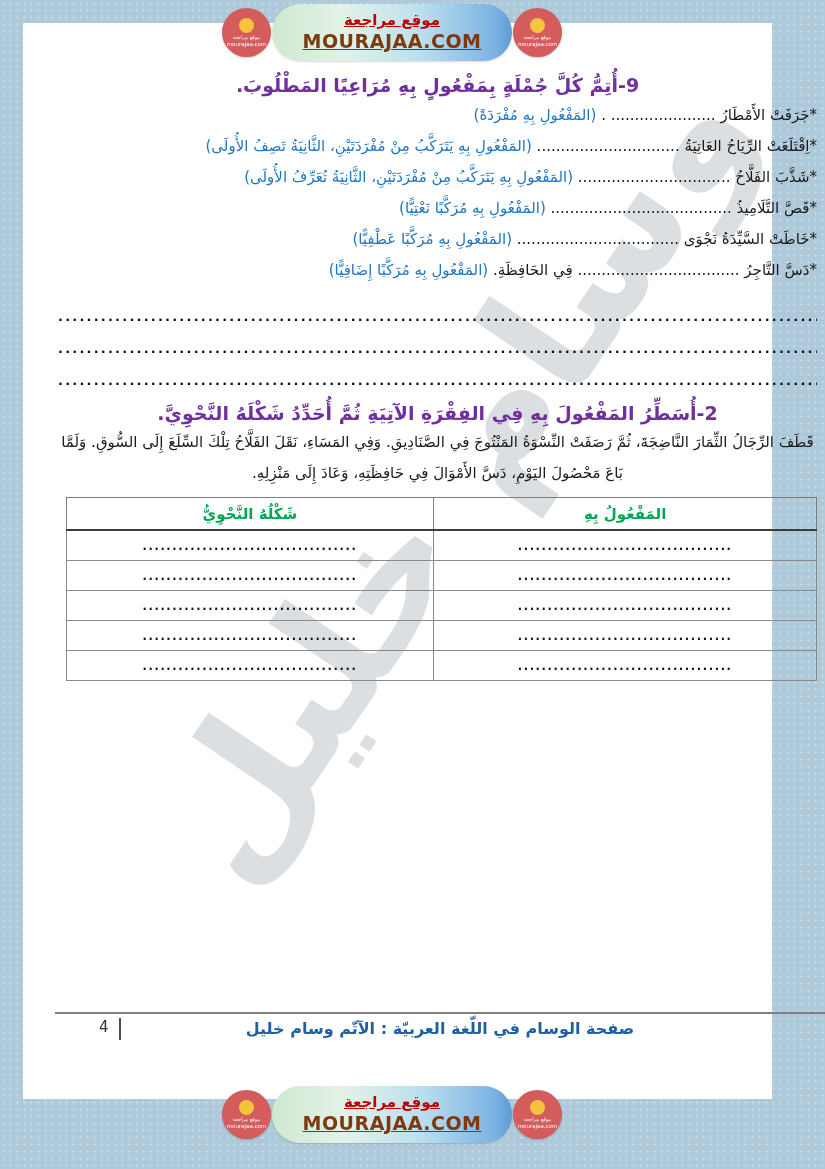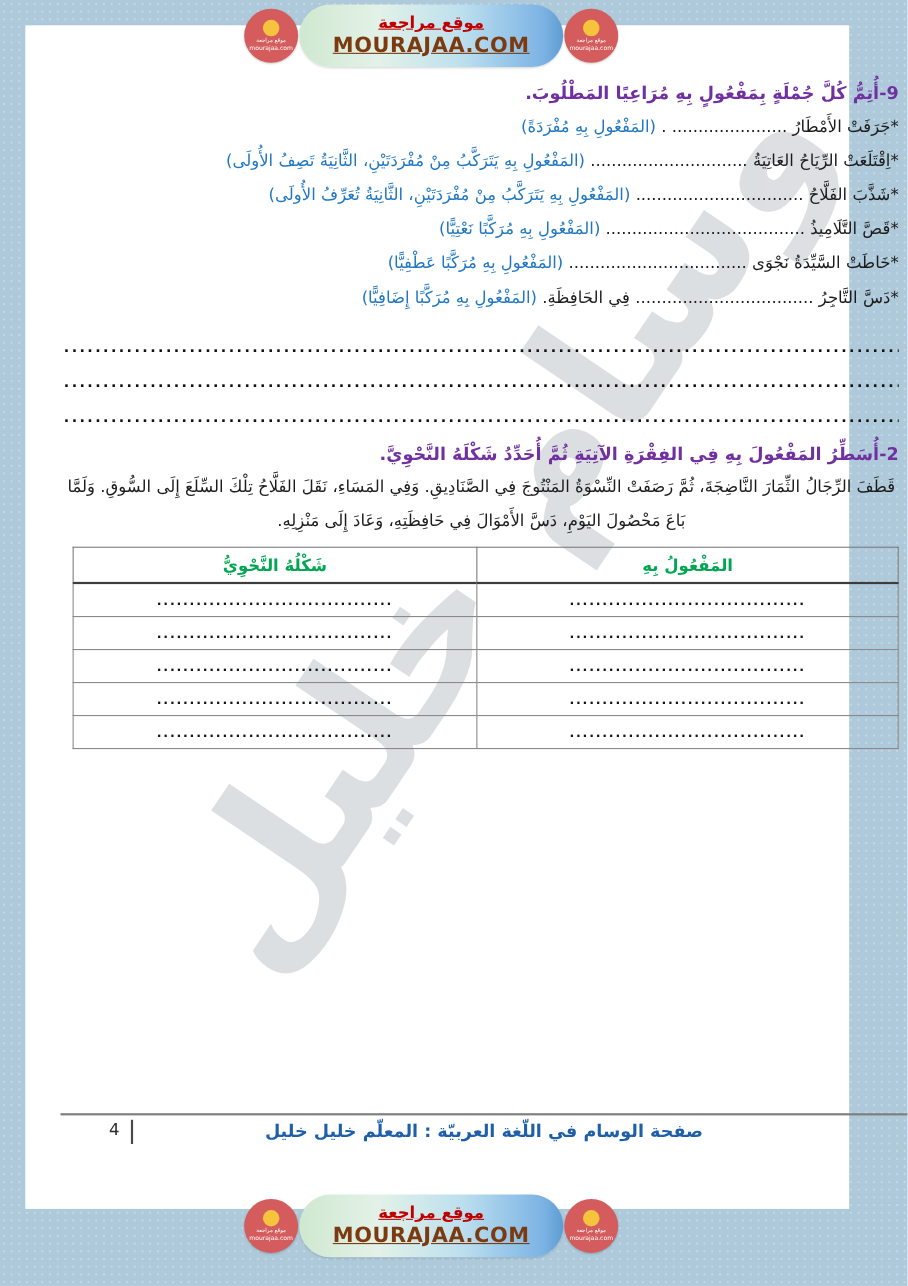--- a/index.html
+++ b/index.html
@@ -33,21 +33,21 @@
   .logo-t1{font-size:5px;line-height:1.1;}
   .logo-t2{font-size:5.5px;line-height:1.1;}
   
   .watermark{
     position:absolute;left:30px;top:455px;width:740px;text-align:center;z-index:2;
     font-size:168px;font-weight:bold;color:#8f969e;opacity:.30;white-space:nowrap;
     transform:rotate(-56deg);pointer-events:none;
   }
   
   .content{position:absolute;right:8px;left:58px;top:70px;direction:rtl;text-align:right;color:#1b1b1b;z-index:3;}
-  .q-title{color:#7030a0;font-weight:bold;font-size:16px;line-height:30px;}
+  .q-title{color:#7030a0;font-weight:bold;font-size:19px;line-height:30px;text-align:center;}
   .q9-items{font-size:15px;line-height:31px;}
   .note{color:#1f76c2;}
   .dots{letter-spacing:.5px;}
   .para{font-size:15px;line-height:29px;}
   .tight{line-height:28px;}
   .answer-line{
     line-height:32px;font-size:13px;font-weight:bold;letter-spacing:2.2px;color:#101010;
     white-space:nowrap;overflow:hidden;direction:ltr;text-align:left;
   }
   .answer-block{margin-top:15px;margin-bottom:2px;}
@@ -177,21 +177,21 @@
         <tr>
           <td>....................................</td>
           <td>....................................</td>
         </tr>
       </tbody>
     </table>
   </div>
 
   <div class="page-footer">
     <div class="pagenum">4</div>
-    <div class="footer-title">صفحة الوسام في اللّغة العربيّة : المعلّم خليل خليل</div>
+    <div class="footer-title">صفحة الوسام في اللّغة العربيّة : الآتّم وسام خليل</div>
   </div>
 
   <div class="brand-group brand-bottom">
     <div class="logo-circle">
       <div class="logo-badge"></div>
       <div class="logo-t1">موقع مراجعة</div>
       <div class="logo-t2">mourajaa.com</div>
     </div>
     <div class="brand-pill">
       <span class="site-ar">موقع مراجعة</span>

